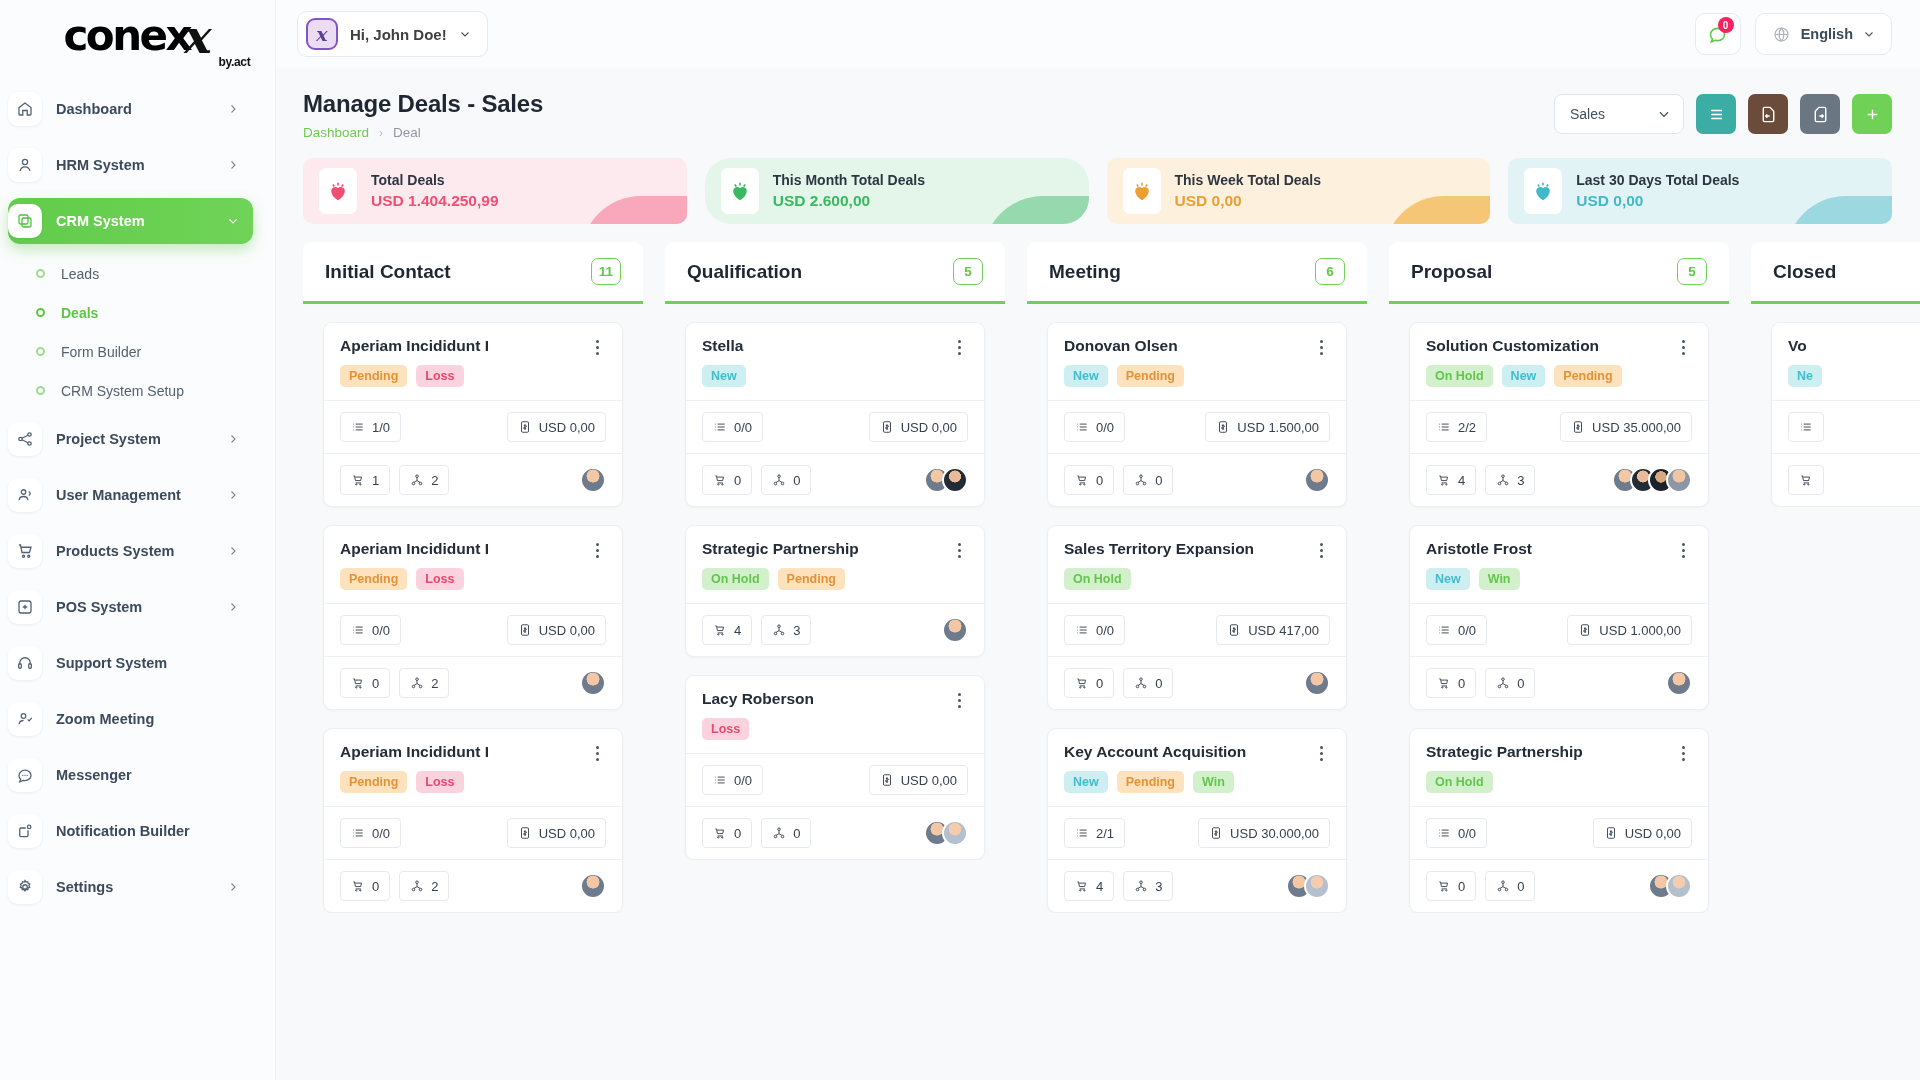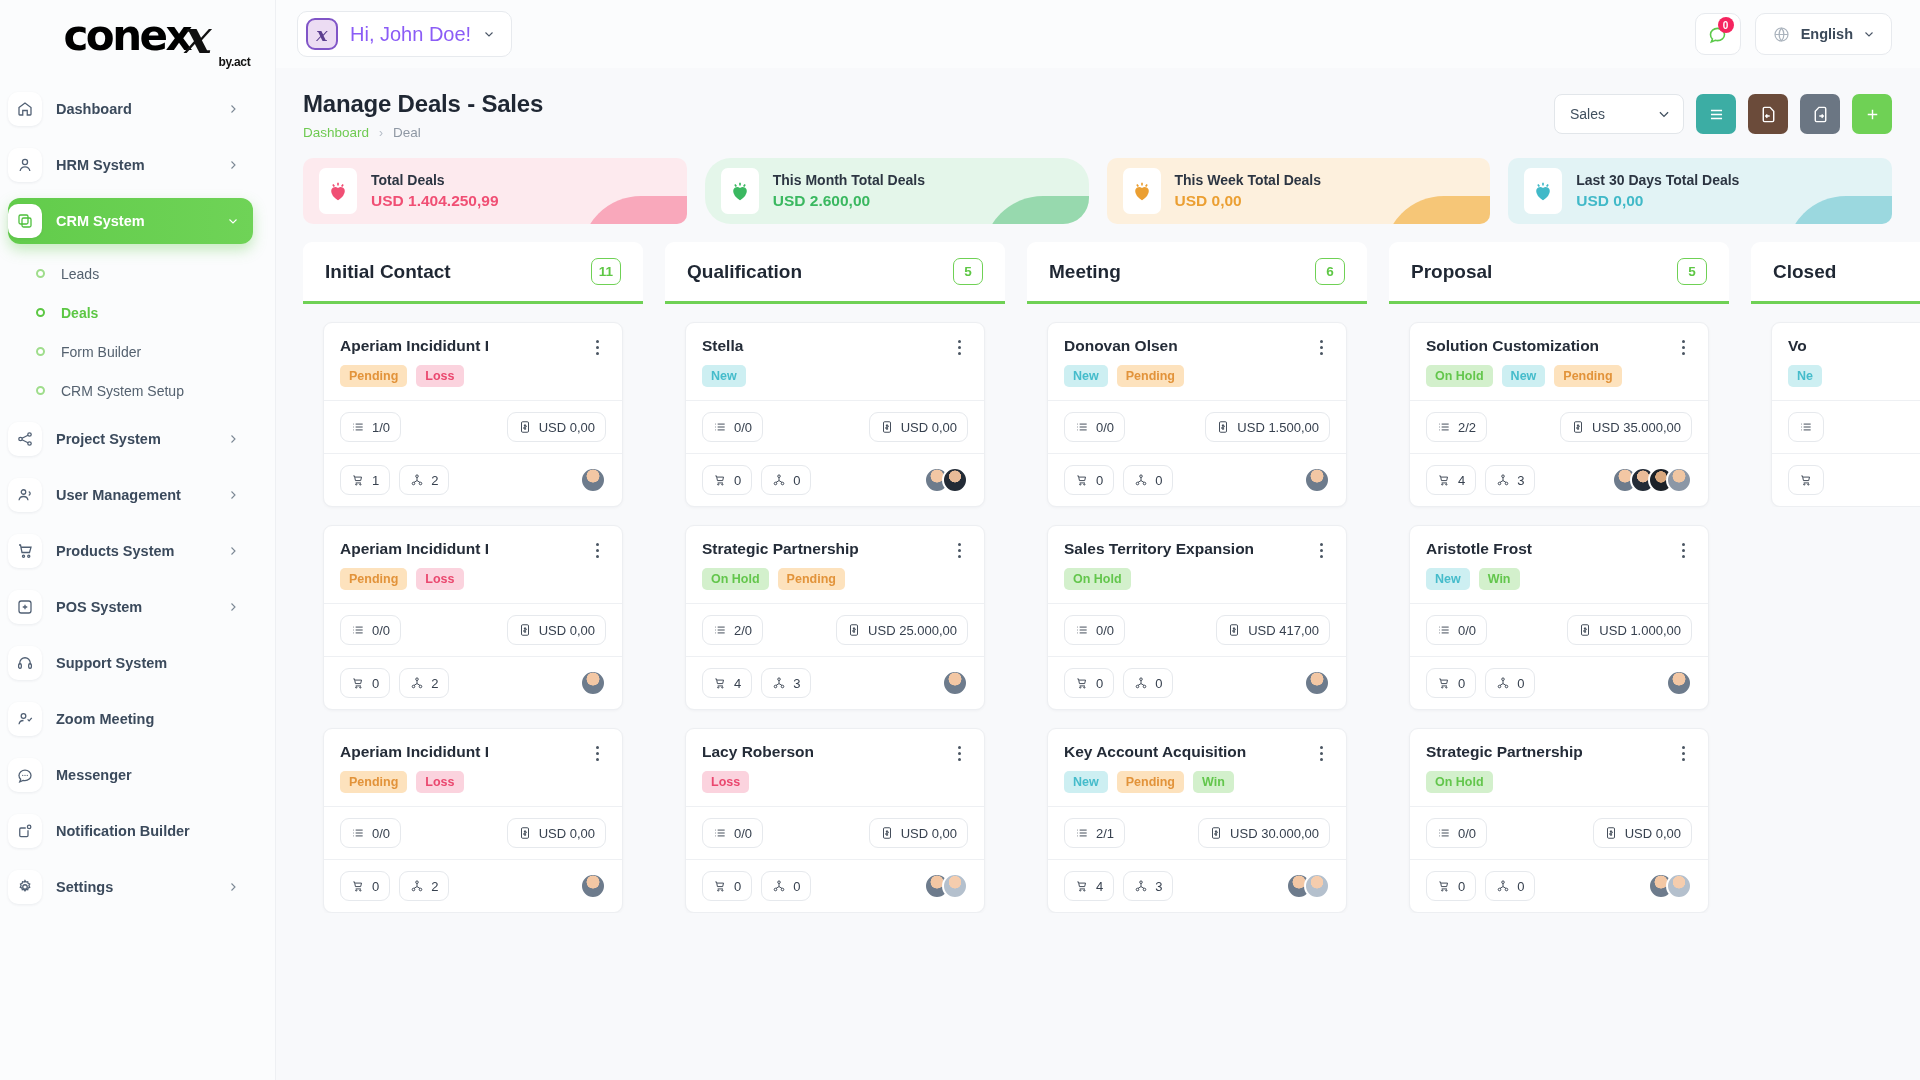--- a/index.html
+++ b/index.html
@@ -81,21 +81,21 @@
     border: 1px solid #e7eaee; border-radius: 10px;
     padding: 6px 16px 6px 8px; background: #fff; cursor: pointer;
   }
   .user-ava {
     width: 32px; height: 32px; border-radius: 9px;
     background: #ecdcf3; border: 2px solid #8055c7;
     display: flex; align-items: center; justify-content: center;
     font-family: "DejaVu Serif", serif; font-style: italic;
     font-size: 19px; color: #5c3f8f; font-weight: 700;
   }
-  .user-name { font-size: 20px; font-weight: 400; color: #8b5cf6; }
+  .user-name { font-size: 15px; font-weight: 700; color: #404040; }
   .topbar-right { margin-left: auto; display: flex; align-items: center; gap: 14px; }
   .icon-btn {
     width: 46px; height: 42px; border: 1px solid #e7eaee; border-radius: 10px;
     background: #fff; display: flex; align-items: center; justify-content: center;
     position: relative; cursor: pointer;
   }
   .icon-btn svg { width: 21px; height: 21px; }
   .badge {
     position: absolute; top: 3px; right: 6px; min-width: 16px; height: 16px;
     border-radius: 9px; background: #f5245f; color: #fff;
@@ -184,21 +184,21 @@
   .t-pending { background: #fde2bd; color: #e79а3c; color: #e2933a; }
   .t-loss { background: #fbd3de; color: #ea486f; }
   .t-new { background: #cdeff2; color: #45bccb; }
   .t-onhold { background: #d3f0cc; color: #63c64c; }
   .t-win { background: #d3f0cc; color: #63c64c; }
   .card-mid {
     border-top: 1px solid #eef0f3; padding: 11px 16px;
     display: flex; align-items: center; justify-content: space-between;
   }
   .pill {
-    border: 1px solid #e6e9ed; border-radius: 9px; height: 30px;
+    border: 1px solid #e6e9ed; border-radius: 4px; height: 30px;
     display: inline-flex; align-items: center; gap: 7px; padding: 0 10px;
     font-size: 13px; color: #37414f;
   }
   .pill svg { width: 14px; height: 14px; stroke: #37414f; fill: none; stroke-width: 1.6; }
   .card-bot {
     border-top: 1px solid #eef0f3; padding: 11px 16px;
     display: flex; align-items: center; gap: 9px;
   }
   .avatars { margin-left: auto; display: flex; }
   .av {
@@ -767,35 +767,20 @@
                     <i></i>
                     <i></i>
                     <i></i>
                   </span>
                 </div>
                 <div class="tags">
                   <span class="tag t-onhold">On Hold</span>
                   <span class="tag t-pending">Pending</span>
                 </div>
               </div>
-              <div class="card-mid">
-                <span class="pill">
-                  <svg viewBox="0 0 24 24">
-                    <path d="M4 7h1M4 12h1M4 17h1M8 7h12M8 12h12M8 17h12"></path>
-                  </svg>
-                  <span>2/0</span>
-                </span>
-                <span class="pill">
-                  <svg viewBox="0 0 24 24">
-                    <rect x="6" y="3" width="12" height="18" rx="2"></rect>
-                    <path d="M12 7v10M10 9.5h3a1.4 1.4 0 0 1 0 2.8h-2a1.4 1.4 0 0 0 0 2.8h3"></path>
-                  </svg>
-                  <span>USD 25.000,00</span>
-                </span>
-              </div>
               <div class="card-bot">
                 <span class="pill">
                   <svg viewBox="0 0 24 24">
                     <path d="M4 5h2l1.6 8h9L18 7H7"></path>
                     <path d="M8 17h9"></path>
                     <circle cx="9" cy="19.6" r="1.1"></circle>
                     <circle cx="16" cy="19.6" r="1.1"></circle>
                   </svg>
                   <span>4</span>
                 </span>

